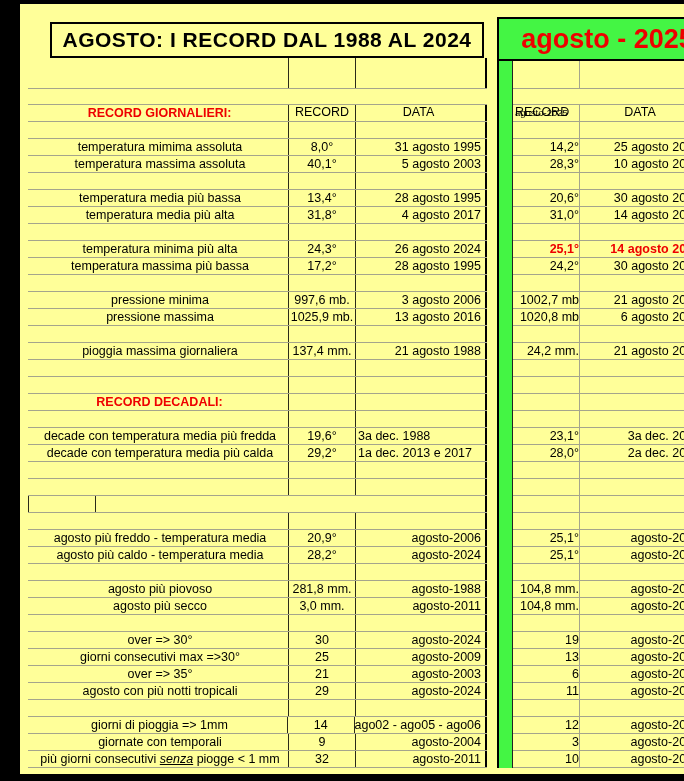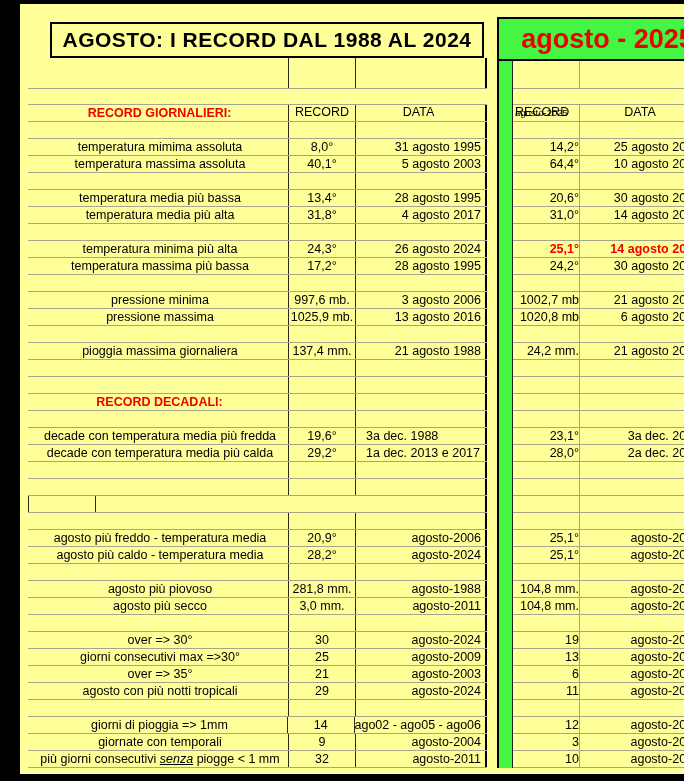--- a/index.html
+++ b/index.html
@@ -28,21 +28,21 @@
 
   .row{display:flex;height:17px;border-bottom:1px solid var(--grid);
        font-size:12.5px;line-height:16px;color:#000;white-space:nowrap;}
   .hdr-row{border-top:1px solid var(--grid);}
   .cell{overflow:visible;}
   .lbl{width:260px;padding-left:4px;text-align:center;}
   .lrec{width:67px;border-left:1px solid var(--vline);text-align:center;}
   .ldata{flex:1;border-left:1px solid var(--vline);border-right:2px solid #000;
          text-align:right;padding-right:4px;}
   .section{color:var(--red);font-weight:bold;padding-left:3px;}
-  .al{text-align:left;padding-left:10px;}
+  .al{text-align:left;padding-left:2px;}
   .hdr{text-align:center;font-size:12.5px;margin-top:15px;}
 
   
   .right-table{position:absolute;left:477px;top:13px;width:207px;border-left:2px solid #000;}
   .green-header{height:44px;background:var(--green);border-top:2px solid #000;border-bottom:2px solid #000;
                 display:flex;align-items:center;justify-content:center;
                 font-size:27px;font-weight:bold;color:var(--red);padding-left:12px;}
   .right-body{display:flex;}
   .green-strip{width:14px;background:var(--green);border-right:1px solid #222;}
   .right-rows{flex:1;}
@@ -294,21 +294,21 @@
               </div>
               <div class="row">
                 <div class="cell rrec"></div>
                 <div class="cell rdata"></div>
               </div>
               <div class="row">
                 <div class="cell rrec">14,2°</div>
                 <div class="cell rdata">25 agosto 2025</div>
               </div>
               <div class="row">
-                <div class="cell rrec">64,4°</div>
+                <div class="cell rrec">28,3°</div>
                 <div class="cell rdata">10 agosto 2025</div>
               </div>
               <div class="row">
                 <div class="cell rrec"></div>
                 <div class="cell rdata"></div>
               </div>
               <div class="row">
                 <div class="cell rrec">20,6°</div>
                 <div class="cell rdata">30 agosto 2025</div>
               </div>

